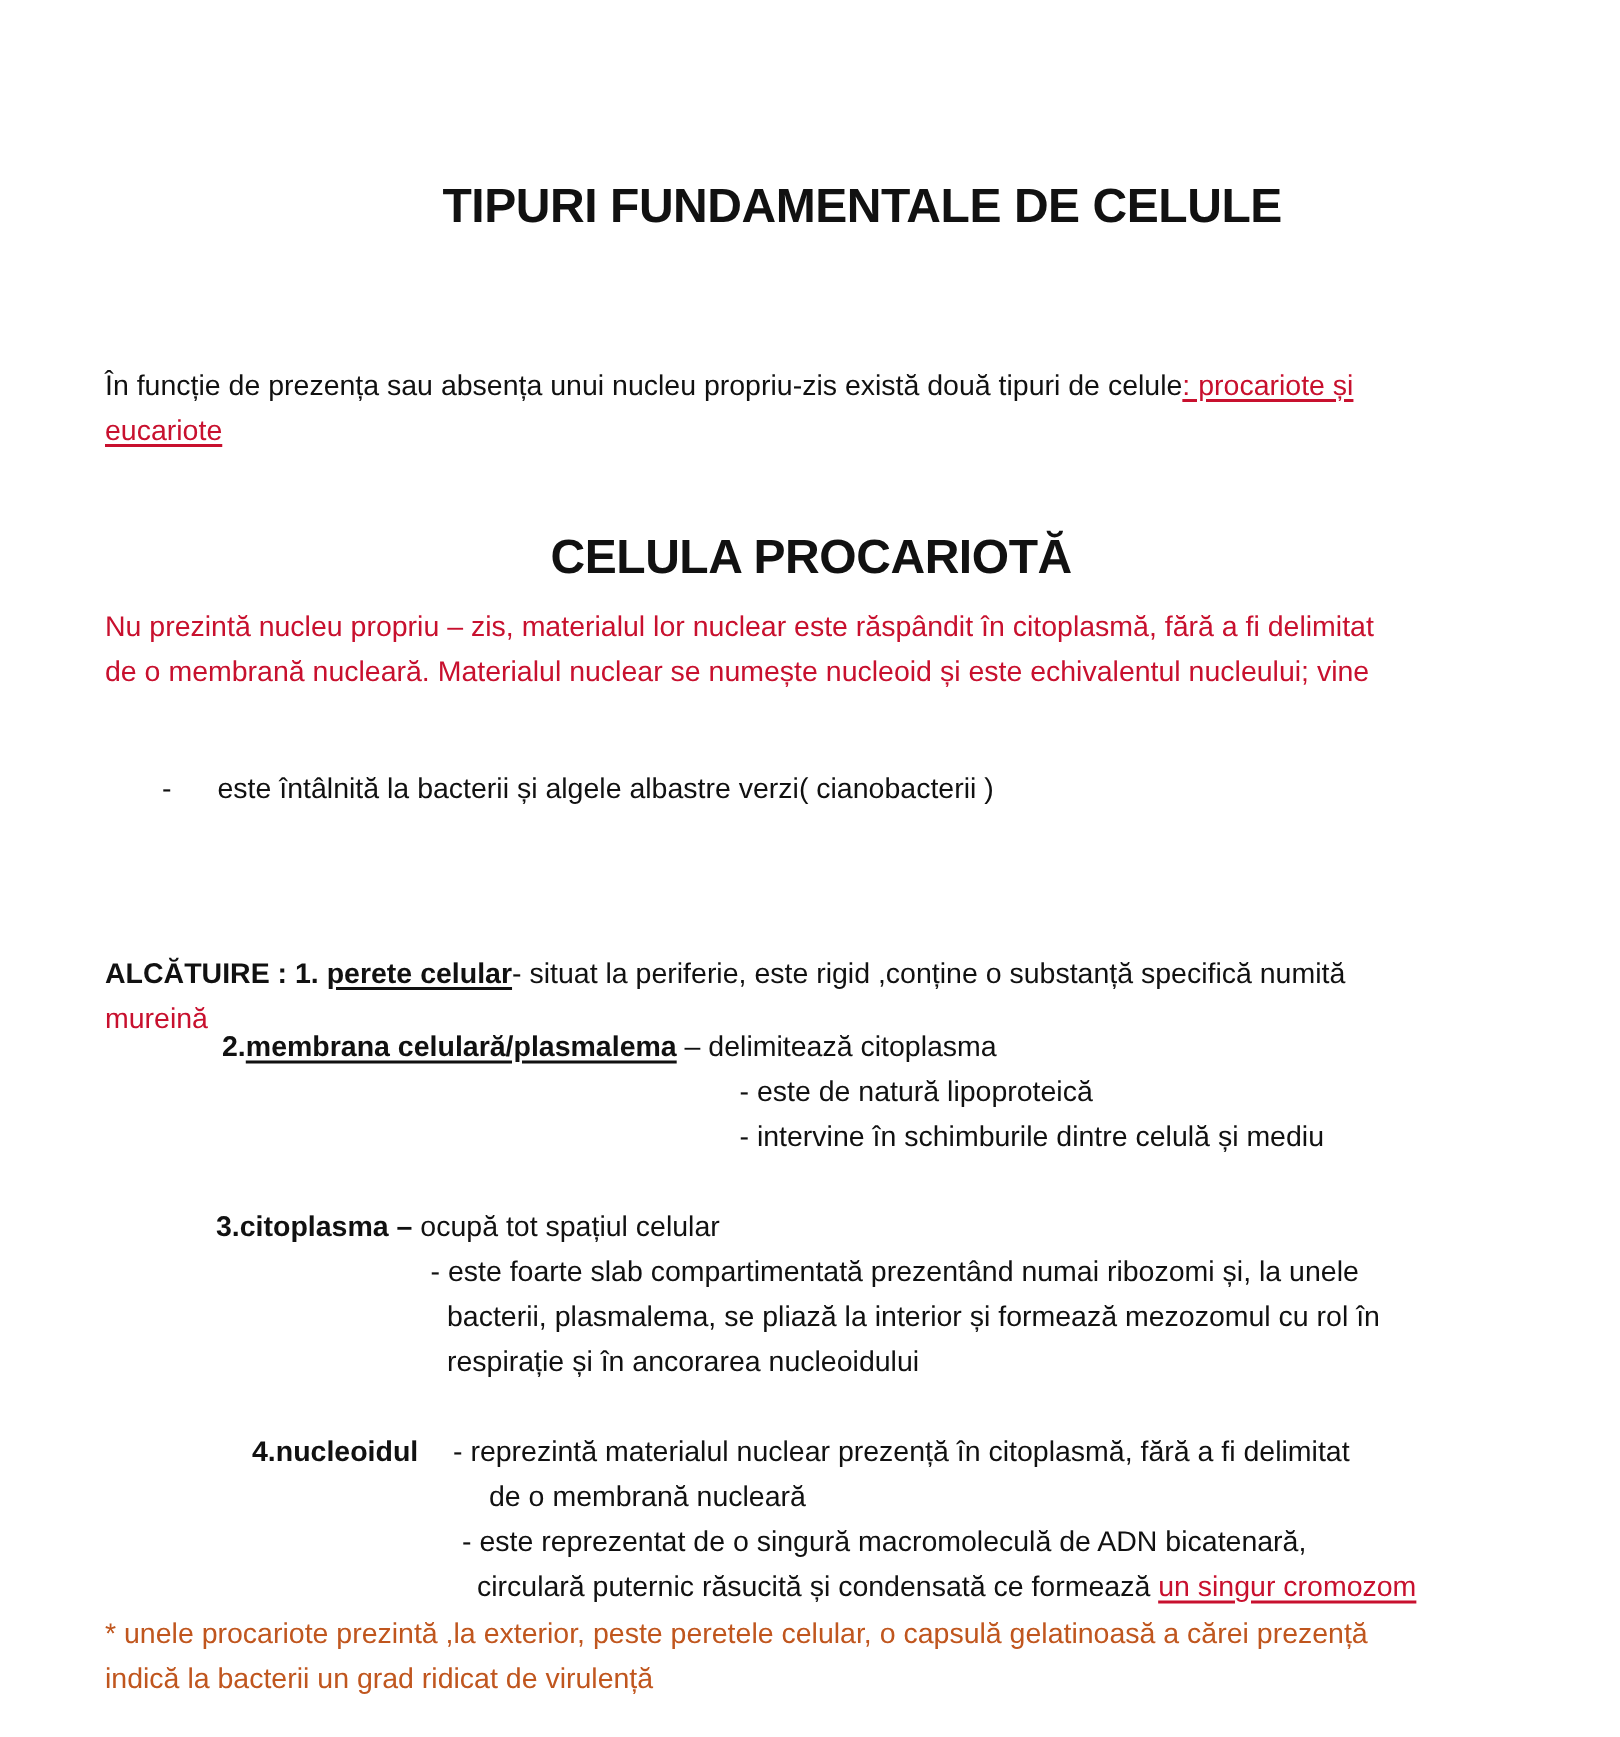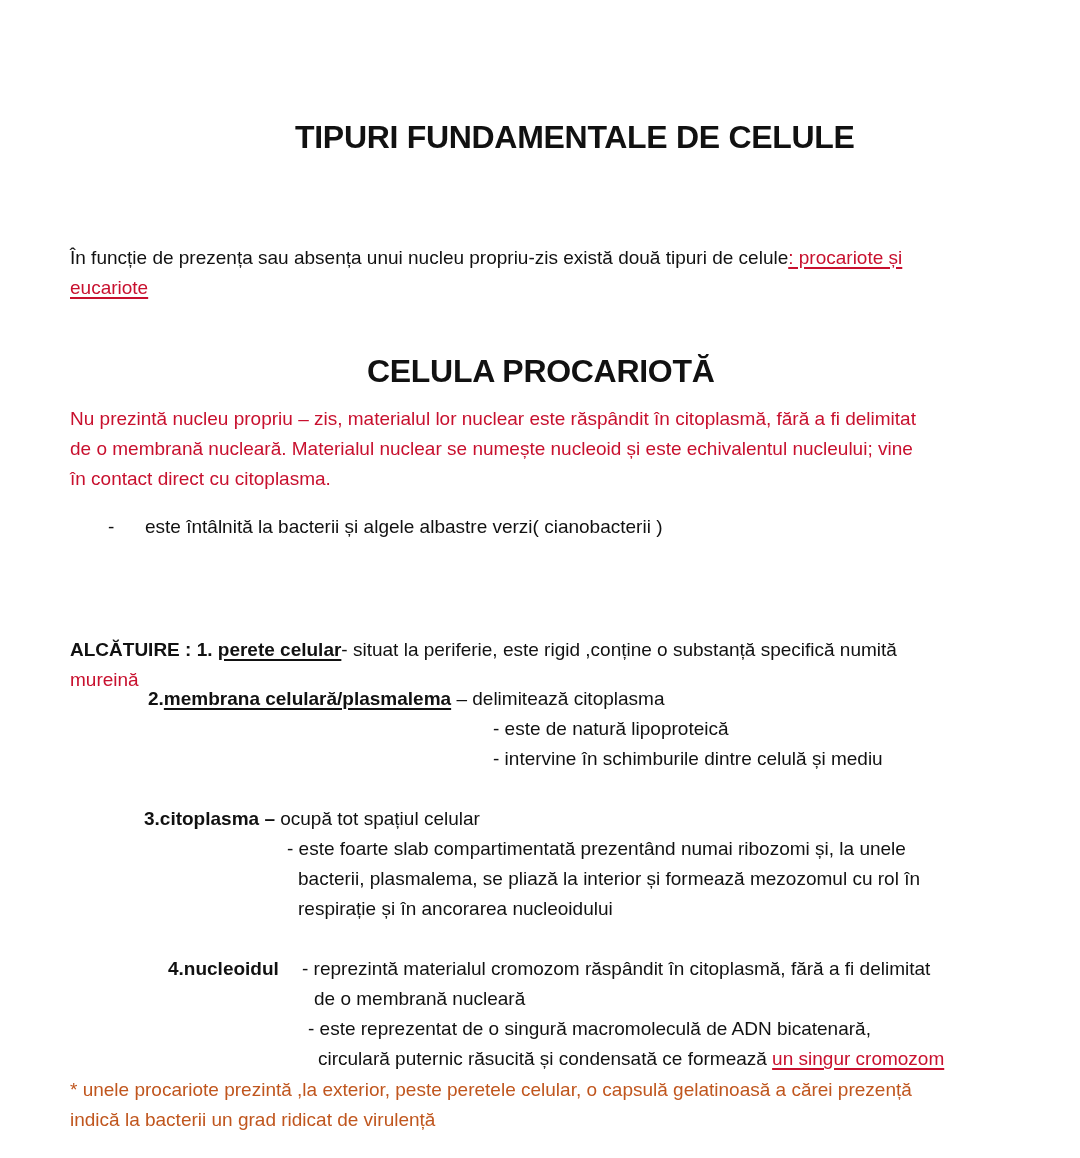--- a/index.html
+++ b/index.html
@@ -42,21 +42,20 @@
   <div class="line">
     <span class="red ul-red">eucariote</span>
   </div>
 </div>
 
 <div class="abs title" style="left:367px; top:353px;">CELULA PROCARIOTĂ</div>
 
 <div class="para red" style="left:70px; top:404px;">
   <div class="line" style="white-space:nowrap;">Nu prezintă nucleu propriu – zis, materialul lor nuclear este răspândit în citoplasmă, fără a fi delimitat</div>
   <div class="line" style="white-space:nowrap;">de o membrană nucleară. Materialul nuclear se numește nucleoid și este echivalentul nucleului; vine</div>
-  <div class="line" style="white-space:nowrap;">în contact direct cu citoplasma.</div>
 </div>
 
 <div class="abs" style="left:108px; top:512px; line-height:30px;">-</div>
 <div class="abs" style="left:145px; top:512px; line-height:30px;">este întâlnită la bacterii și algele albastre verzi( cianobacterii )</div>
 
 <div class="para" style="left:70px; top:635px;">
   <div class="line" style="white-space:nowrap;">
     <span class="bold">ALCĂTUIRE : 1. </span><span class="bold ul">perete celular</span><span>- situat la periferie, este rigid ,conține o substanță specifică numită</span>
   </div>
   <div class="line">
@@ -71,22 +70,22 @@
 <div class="abs line" style="left:493px; top:744px;">-  intervine în schimburile dintre  celulă și mediu</div>
 
 <div class="abs line" style="left:144px; top:804px;">
   <span class="bold">3.citoplasma –</span><span> ocupă tot spațiul celular</span>
 </div>
 <div class="abs line" style="left:287px; top:834px;">- este foarte slab compartimentată prezentând numai ribozomi și, la unele</div>
 <div class="abs line" style="left:298px; top:864px;">bacterii, plasmalema, se pliază la interior și formează mezozomul cu rol în</div>
 <div class="abs line" style="left:298px; top:894px;">respirație și în ancorarea nucleoidului</div>
 
 <div class="abs line bold" style="left:168px; top:954px;">4.nucleoidul</div>
-<div class="abs line" style="left:302px; top:954px;">- reprezintă materialul cromozom răspândit în citoplasmă, fără a fi delimitat</div>
-<div class="abs line" style="left:314px; top:984px;text-align:center;">de o membrană nucleară</div>
+<div class="abs line" style="left:302px; top:954px;">- reprezintă materialul nuclear prezență în citoplasmă, fără a fi delimitat</div>
+<div class="abs line" style="left:326px; top:984px;text-align:center;">de o membrană nucleară</div>
 <div class="abs line" style="left:308px; top:1014px;">- este reprezentat de o singură macromoleculă de ADN bicatenară,</div>
 <div class="abs line" style="left:318px; top:1044px;">
   <span>circulară puternic răsucită și condensată ce formează </span><span class="red ul-red">un singur cromozom</span>
 </div>
 
 <div class="para orange" style="left:70px; top:1075px;">
   <div class="line" style="white-space:nowrap;">* unele procariote prezintă ,la exterior, peste peretele celular, o capsulă gelatinoasă a cărei prezență</div>
   <div class="line" style="white-space:nowrap;">indică la bacterii un grad ridicat de virulență</div>
 </div>
 

